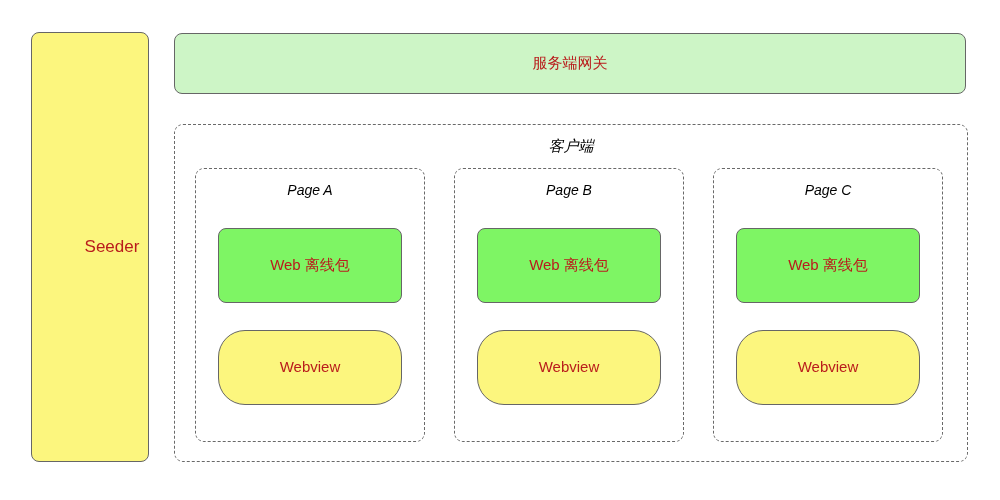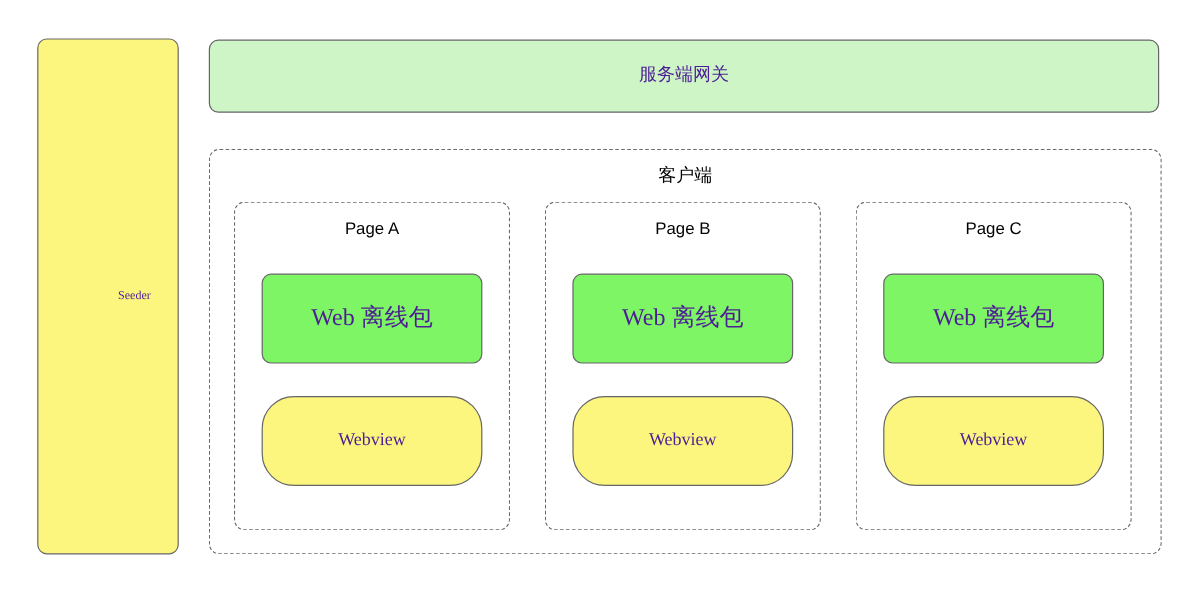--- a/index.html
+++ b/index.html
@@ -25,50 +25,50 @@
   
   .node {
     position: absolute;
     box-sizing: border-box;
     border: 1.3px solid #666666;
     border-radius: 8px;
     display: flex;
     align-items: center;
     justify-content: center;
     text-align: right;
-    color: #4c1d95;
+    color: #b91c1c;
     line-height: 1.25;
-    font-family: Liberation Serif, serif;
   }
 
   
   .group {
     position: absolute;
     box-sizing: border-box;
     border: 1.5px dashed #696969;
     border-radius: 9px;
     background: transparent;
   }
   .group > .group-title {
     position: absolute;
     left: 0;
     right: 0;
     text-align: center;
     color: #000000;
     white-space: nowrap;
+    font-style: italic;
   }
 
   
   #seeder-node {
     left: 31px;
     top: 32px;
     width: 118px;
     height: 430px;
     background: #FCF67E;
-    font-size: 10px;
+    font-size: 17px;
     padding-left: 44px;
   }
 
   #gateway-node {
     left: 174px;
     top: 33px;
     width: 792px;
     height: 61px;
     background: #CDF5C6;
     font-size: 15px;
@@ -96,21 +96,21 @@
   }
   #page-group-0 { left: 195px; }
   #page-group-1 { left: 454px; }
   #page-group-2 { left: 713px; }
 
   .offline-node {
     top: 228px;
     width: 184px;
     height: 75px;
     background: #7EF564;
-    font-size: 20px;
+    font-size: 15px;
   }
   .webview-node {
     top: 330px;
     width: 184px;
     height: 75px;
     background: #FCF67E;
     font-size: 15px;
     border-radius: 27px;
   }
   .col-0 { left: 218px; }

